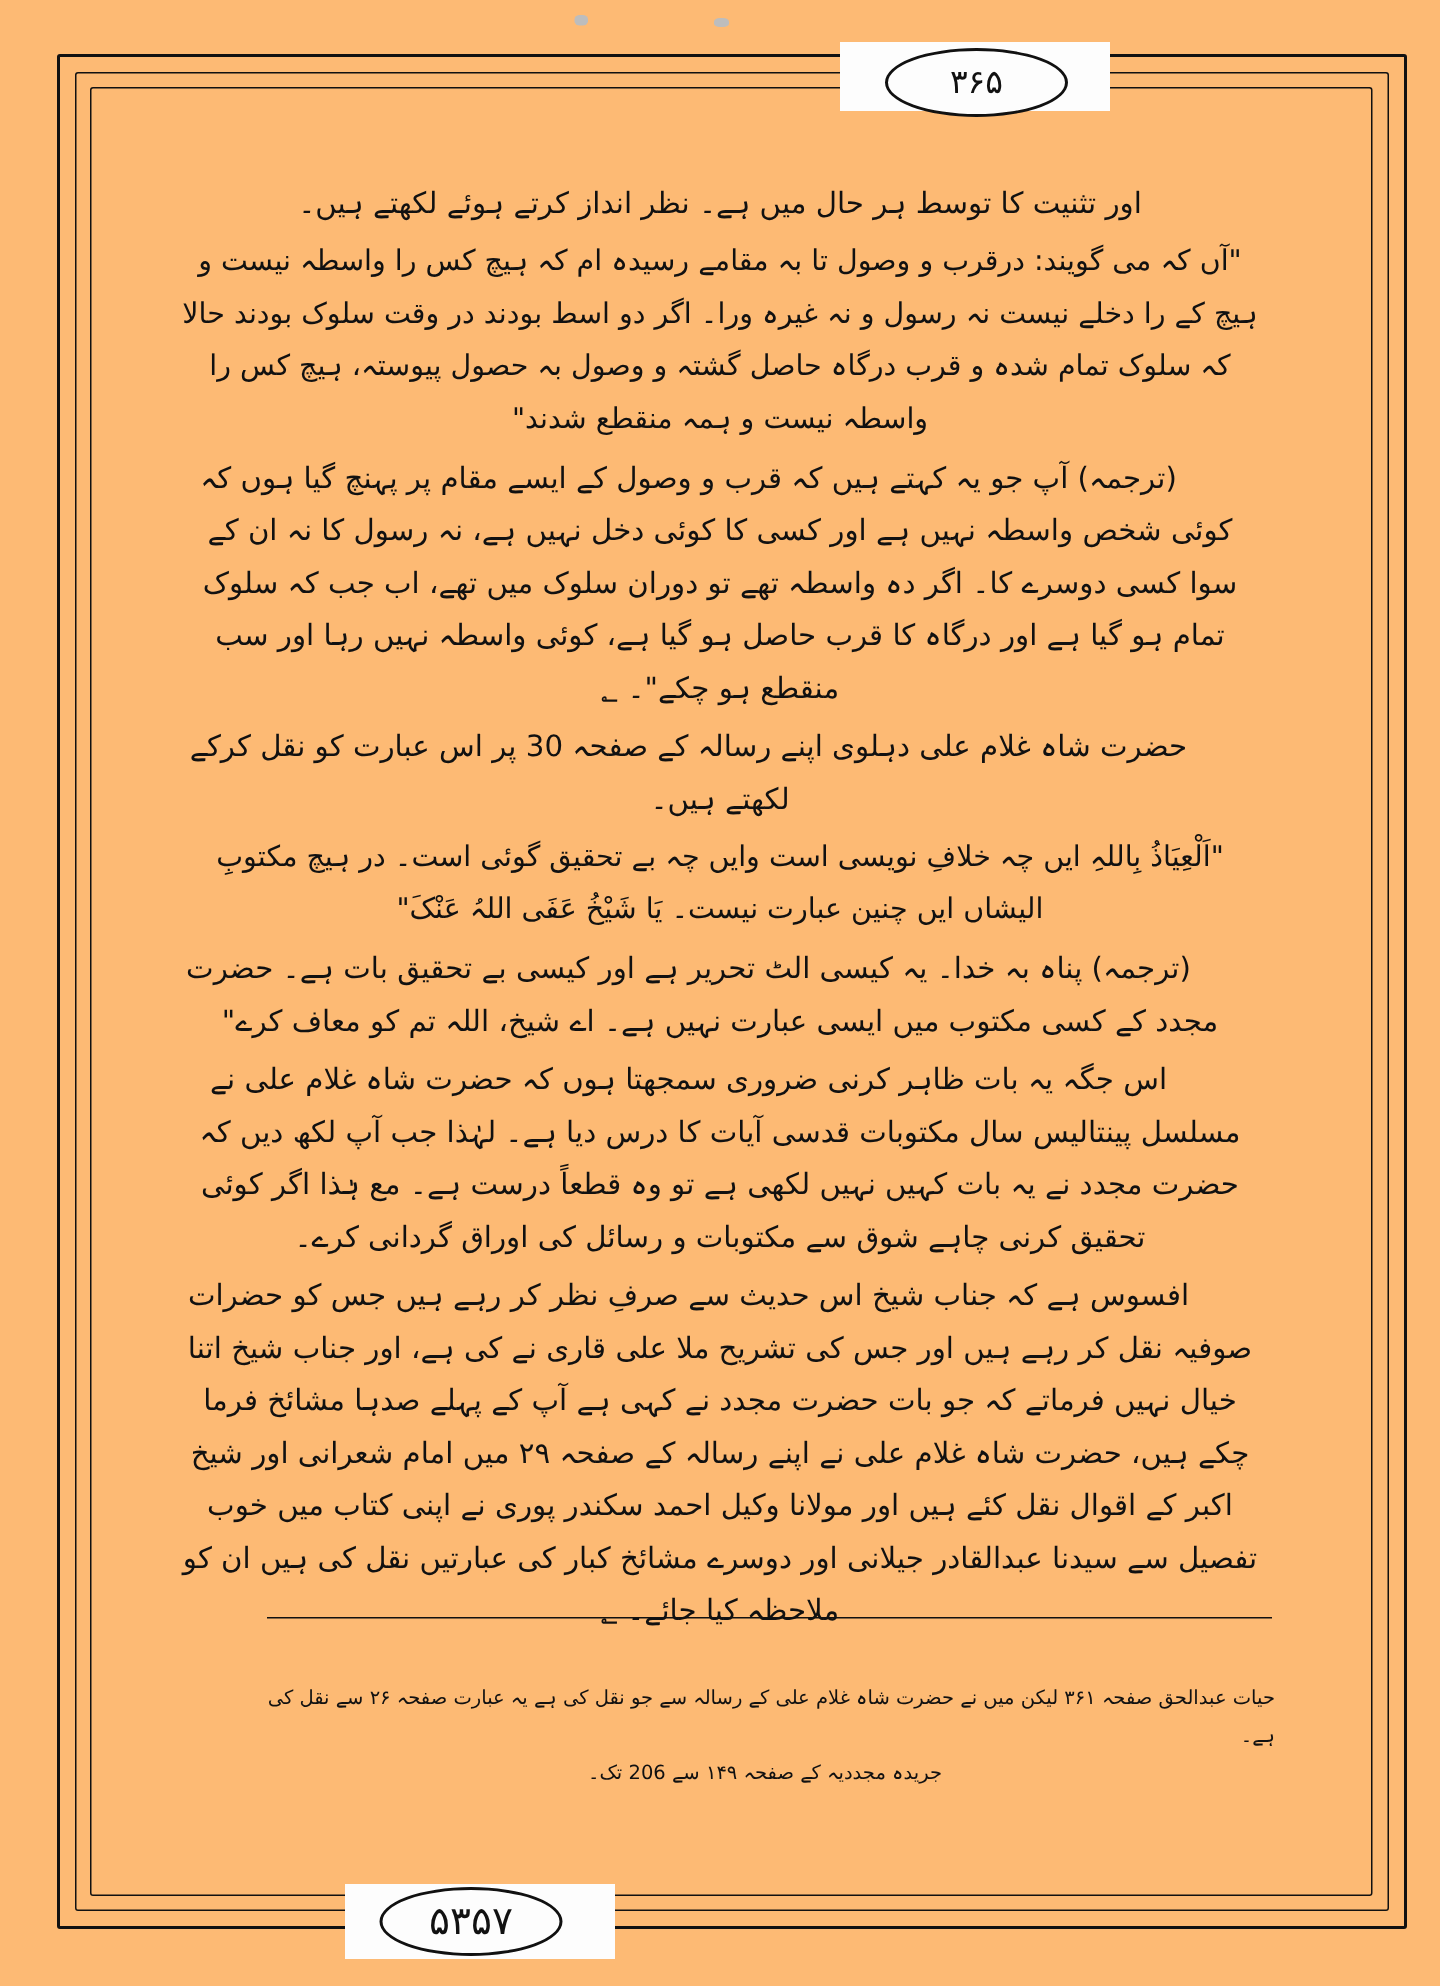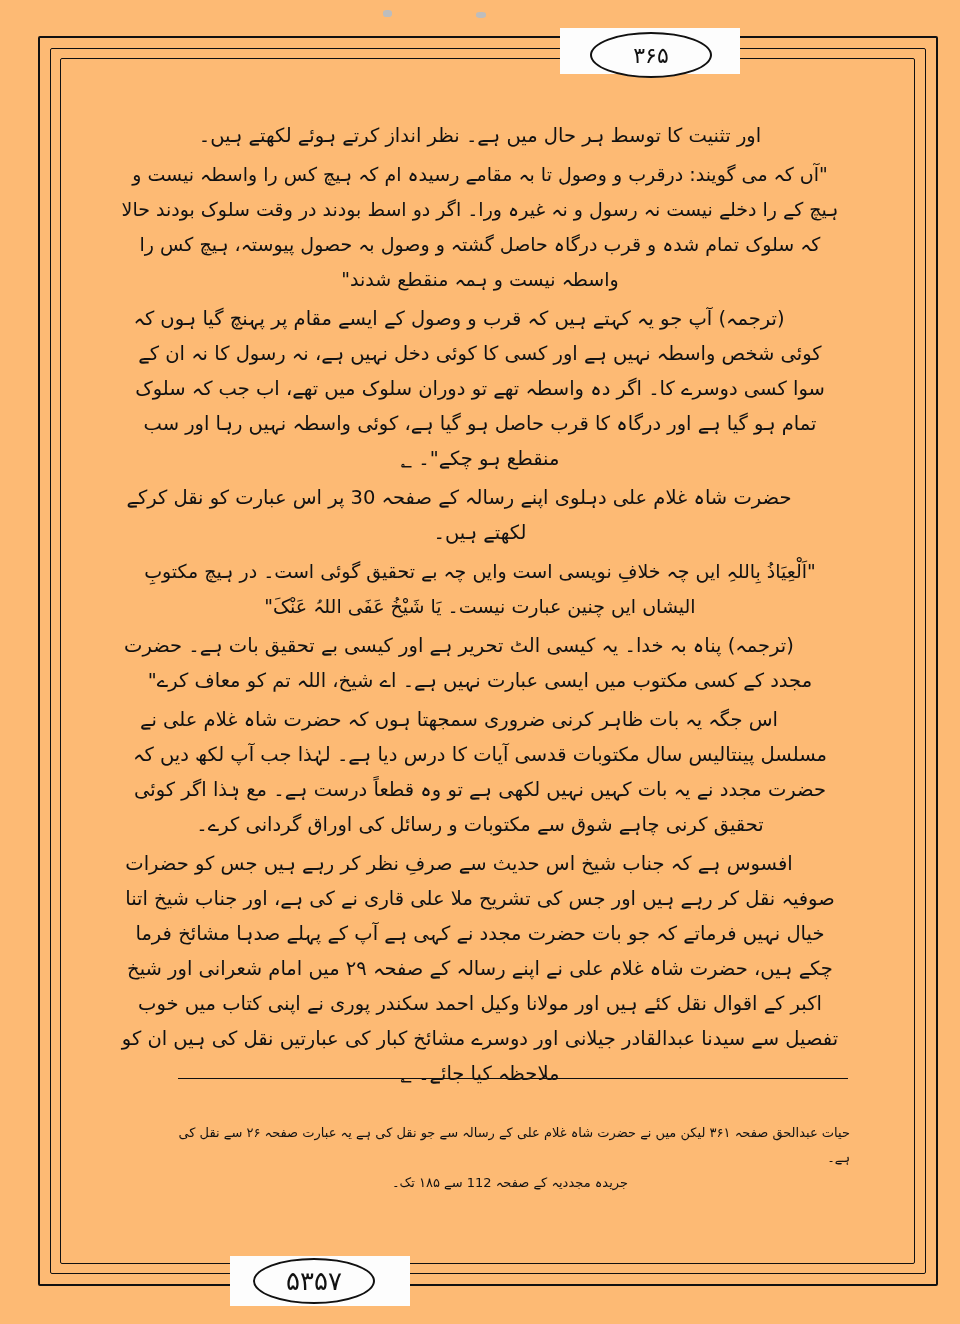--- a/index.html
+++ b/index.html
@@ -185,16 +185,16 @@
     <p class="para quote">"اَلْعِیَاذُ بِاللہِ ایں چہ خلافِ نویسی است وایں چہ بے تحقیق گوئی است۔ در ہیچ مکتوبِ الیشاں ایں چنین عبارت نیست۔ یَا شَیْخُ عَفَی اللہُ عَنْکَ"</p>
     <p class="para indent">(ترجمہ) پناہ بہ خدا۔ یہ کیسی الٹ تحریر ہے اور کیسی بے تحقیق بات ہے۔ حضرت مجدد کے کسی مکتوب میں ایسی عبارت نہیں ہے۔ اے شیخ، اللہ تم کو معاف کرے"</p>
     <p class="para indent">اس جگہ یہ بات ظاہر کرنی ضروری سمجھتا ہوں کہ حضرت شاہ غلام علی نے مسلسل پینتالیس سال مکتوبات قدسی آیات کا درس دیا ہے۔ لہٰذا جب آپ لکھ دیں کہ حضرت مجدد نے یہ بات کہیں نہیں لکھی ہے تو وہ قطعاً درست ہے۔ مع ہٰذا اگر کوئی تحقیق کرنی چاہے شوق سے مکتوبات و رسائل کی اوراق گردانی کرے۔</p>
     <p class="para indent spaced-top">افسوس ہے کہ جناب شیخ اس حدیث سے صرفِ نظر کر رہے ہیں جس کو حضرات صوفیہ نقل کر رہے ہیں اور جس کی تشریح ملا علی قاری نے کی ہے، اور جناب شیخ اتنا خیال نہیں فرماتے کہ جو بات حضرت مجدد نے کہی ہے آپ کے پہلے صدہا مشائخ فرما چکے ہیں، حضرت شاہ غلام علی نے اپنے رسالہ کے صفحہ ۲۹ میں امام شعرانی اور شیخ اکبر کے اقوال نقل کئے ہیں اور مولانا وکیل احمد سکندر پوری نے اپنی کتاب میں خوب تفصیل سے سیدنا عبدالقادر جیلانی اور دوسرے مشائخ کبار کی عبارتیں نقل کی ہیں ان کو ملاحظہ کیا جائے۔ ؂</p>
   </div>
 
   <div class="footnote-rule"></div>
 
   <div class="footnotes">
     <p class="footnote">حیات عبدالحق صفحہ ۳۶۱ لیکن میں نے حضرت شاہ غلام علی کے رسالہ سے جو نقل کی ہے یہ عبارت صفحہ ۲۶ سے نقل کی ہے۔</p>
-    <p class="footnote second">جریدہ مجددیہ کے صفحہ 112 سے ۱۸۵ تک۔</p>
+    <p class="footnote second">جریدہ مجددیہ کے صفحہ ۱۴۹ سے 206 تک۔</p>
   </div>
 
 </div>
 
 </body></html>

